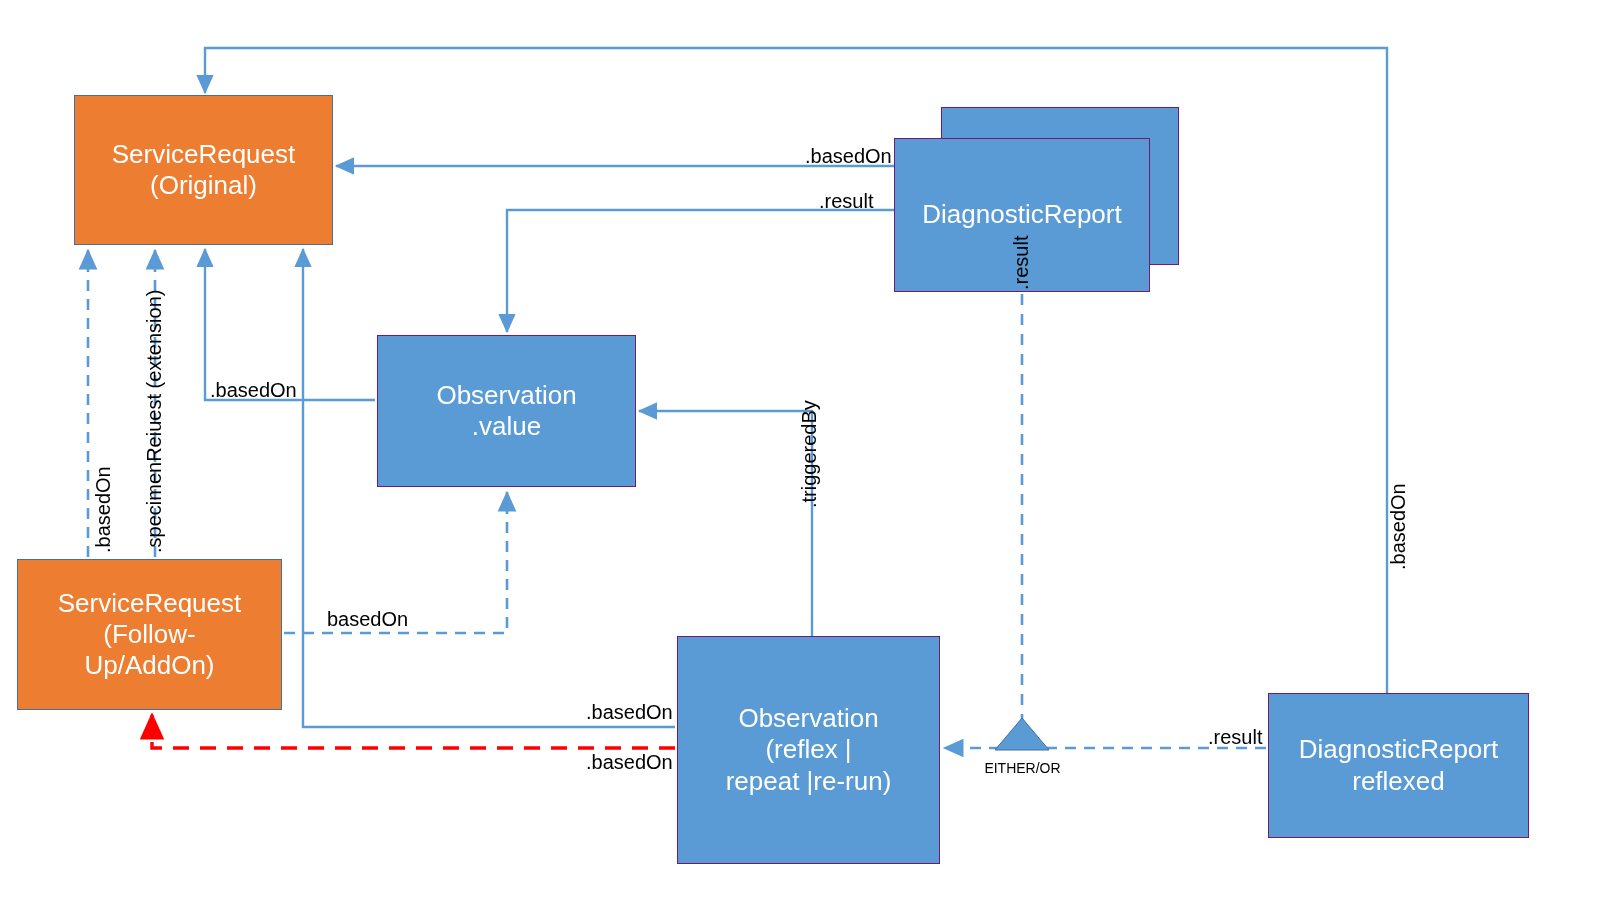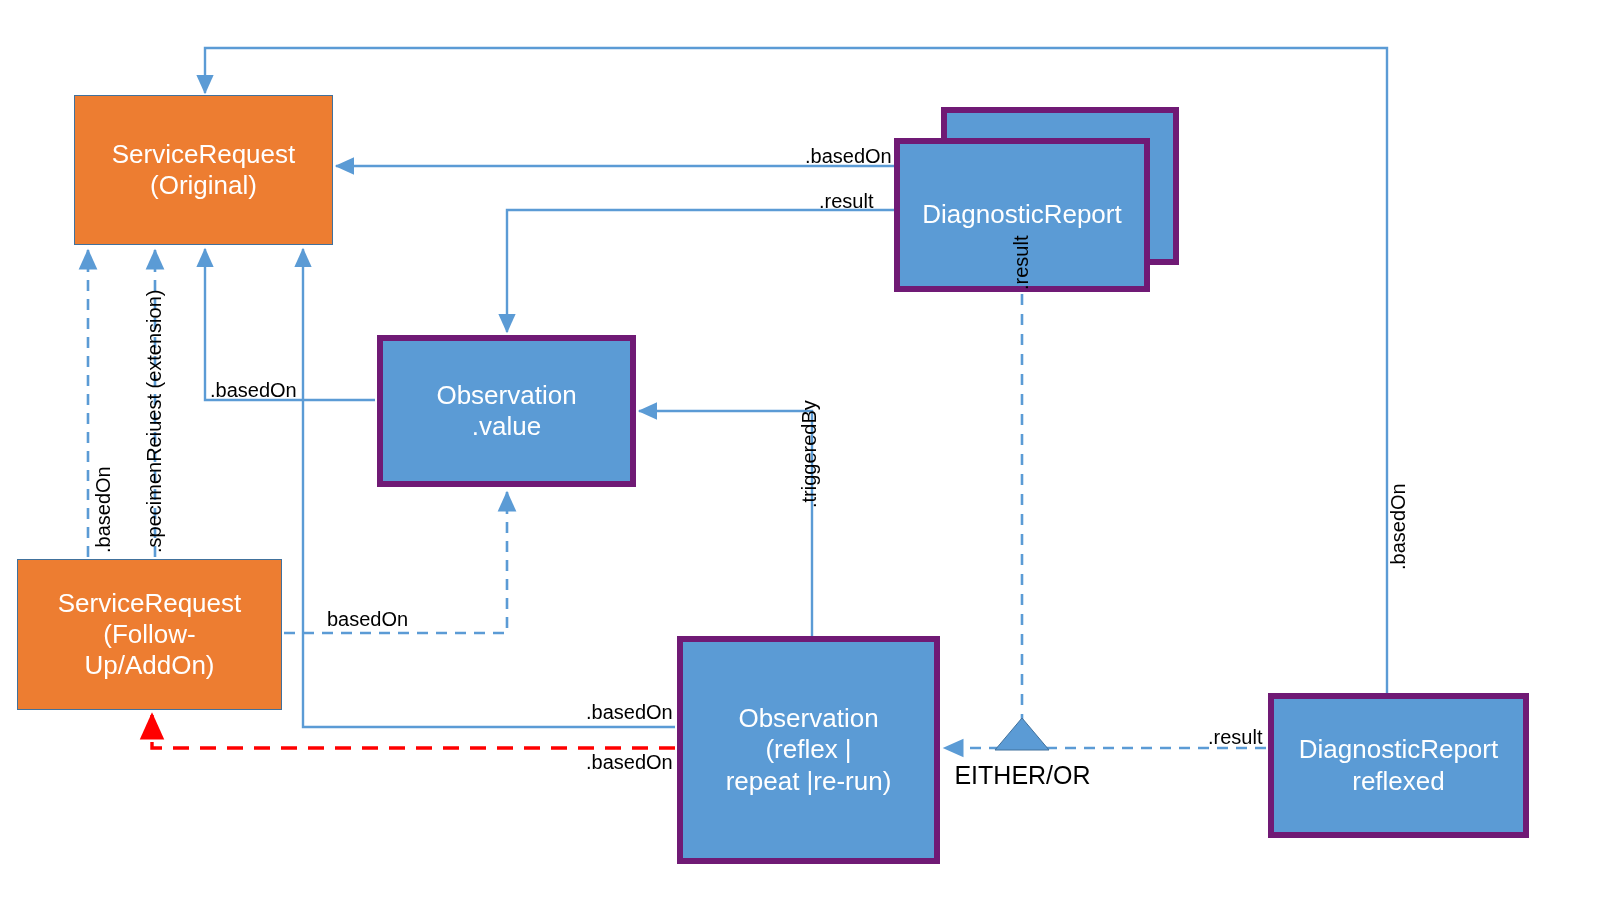--- a/index.html
+++ b/index.html
@@ -31,21 +31,21 @@
     color: #ffffff;
     line-height: 1.2;
     white-space: pre-line;
   }
   .node-orange {
     background: #ED7D31;
     border: 1px solid #41719C;
   }
   .node-blue {
     background: #5B9BD5;
-    border: 6px solid #701a75;
+    border: 1px solid #701a75;
   }
   .edge-label {
     position: absolute;
     color: #000000;
     font-size: 20px;
     white-space: nowrap;
     line-height: 1.15;
   }
   .rot90 {
     transform-origin: 0 0;
@@ -147,16 +147,16 @@
   <div class="edge-label" style="left:586px; top:751px;">.basedOn</div>
 
   <div class="edge-label rot90" style="left:1010px; top:290px;">.result</div>
 
   <div class="edge-label rot90" style="left:798px; top:508px;">.triggeredBy</div>
 
   <div class="edge-label rot90" style="left:1387px; top:570px;">.basedOn</div>
 
   <div class="edge-label" style="left:1208px; top:726px;">.result</div>
 
-  <div class="note" style="left:930px; top:760px; width:185px; font-size:25px;">EITHER/OR</div>
+  <div class="note" style="left:930px; top:760px; width:185px; font-size:14px;">EITHER/OR</div>
 
 
 </div>
 
 </body></html>

